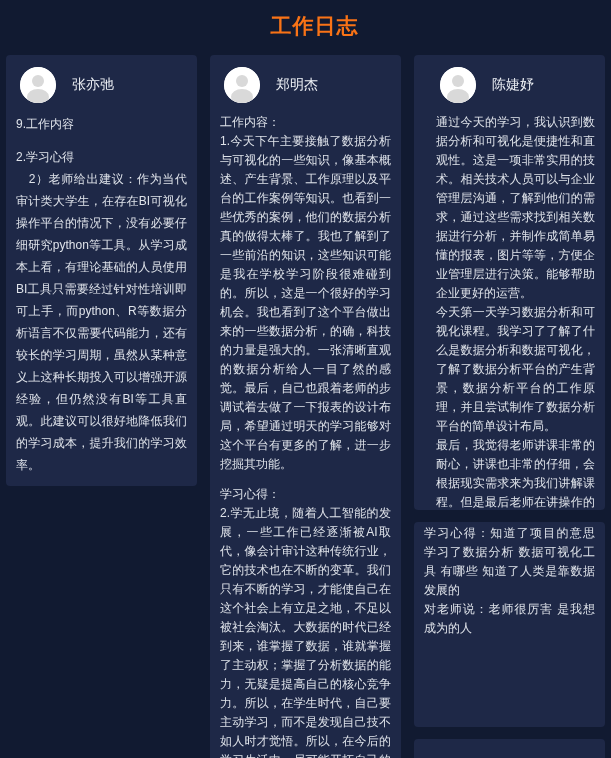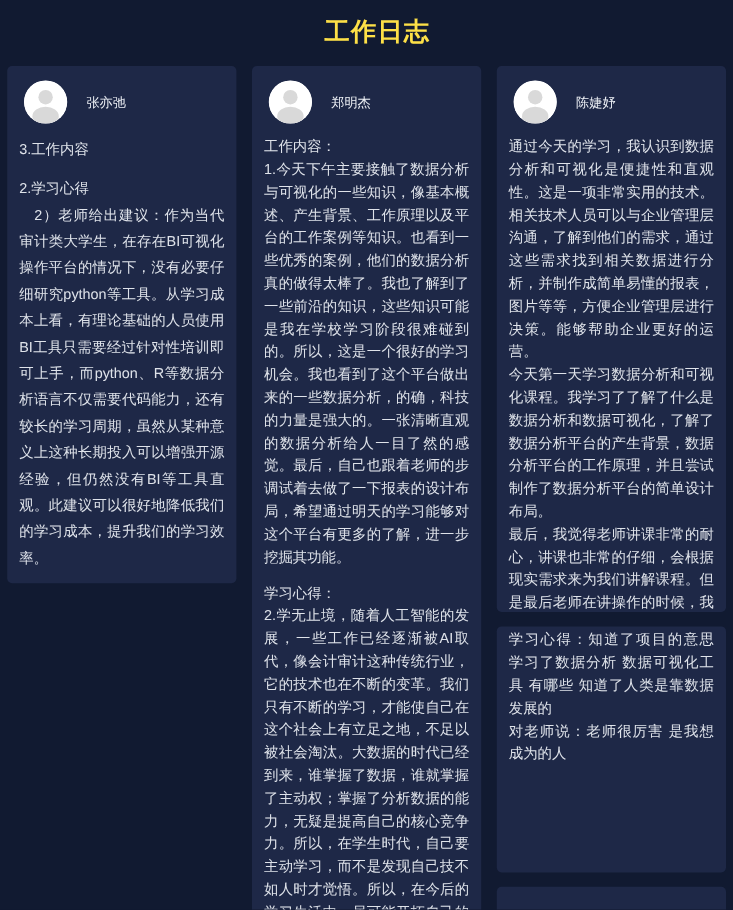--- a/index.html
+++ b/index.html
@@ -9,21 +9,21 @@
     overflow: hidden;
     font-family: "Liberation Sans", "DejaVu Sans", sans-serif;
   }
   .page-header {
     height: 52px;
     display: flex;
     align-items: center;
     justify-content: center;
   }
   .page-title {
-    color: #fde047;
+    color: #f97316;
     font-size: 21px;
     font-weight: 600;
     letter-spacing: 1px;
     margin-left: 18px;
   }
   .columns {
     display: grid;
     grid-template-columns: 1fr 1fr 1fr;
     column-gap: 13px;
     padding: 3px 6px 0 6px;
@@ -46,37 +46,37 @@
     width: 36px; height: 36px;
     border-radius: 50%;
     overflow: hidden;
     background: #ffffff;
     flex: 0 0 auto;
   }
   .avatar svg { display: block; width: 36px; height: 36px; }
   .author-name {
     margin-left: 16px;
     color: #eef1f6;
-    font-size: 11px;
+    font-size: 14px;
     font-weight: 400;
   }
   .card-body {
     padding: 2px 10px 10px 10px;
     color: #dfe3ea;
     font-size: 12px;
     line-height: 19px;
     text-align: justify;
     word-break: break-all;
     flex: 1 1 auto;
   }
   .lh-lg .card-body { line-height: 22px; }
   .para { min-height: 19px; }
   .lh-lg .para { min-height: 22px; }
   .para:empty { min-height: 0; height: 11px; }
-  .card-fixed-a { height: 455px; }
+  .card-fixed-a { height: 455px; padding-left: 12px; }
   .card-fixed-b { height: 205px; }
   .card-sliver { height: 60px; border-radius: 4px 4px 0 0; }
 </style>
 </head>
 <body>
 
 <header class="page-header">
   <h1 class="page-title">工作日志</h1>
 </header>
 
@@ -88,21 +88,21 @@
         <span class="avatar">
           <svg viewBox="0 0 36 36">
             <circle cx="18" cy="18" r="18" fill="#ffffff"></circle>
             <circle cx="18" cy="14" r="6" fill="#d9d9d9"></circle>
             <ellipse cx="18" cy="30" rx="11" ry="8" fill="#d9d9d9"></ellipse>
           </svg>
         </span>
         <span class="author-name">张亦弛</span>
       </div>
       <div class="card-body">
-        <p class="para">3.工作内容</p>
+        <p class="para">9.工作内容</p>
         <p class="para"></p>
         <p class="para">2.学习心得</p>
         <p class="para">　2）老师给出建议：作为当代审计类大学生，在存在BI可视化操作平台的情况下，没有必要仔细研究python等工具。从学习成本上看，有理论基础的人员使用BI工具只需要经过针对性培训即可上手，而python、R等数据分析语言不仅需要代码能力，还有较长的学习周期，虽然从某种意义上这种长期投入可以增强开源经验，但仍然没有BI等工具直观。此建议可以很好地降低我们的学习成本，提升我们的学习效率。</p>
 
       </div>
     </article>
   </div>
 
   <div class="col">
     <article class="card">

